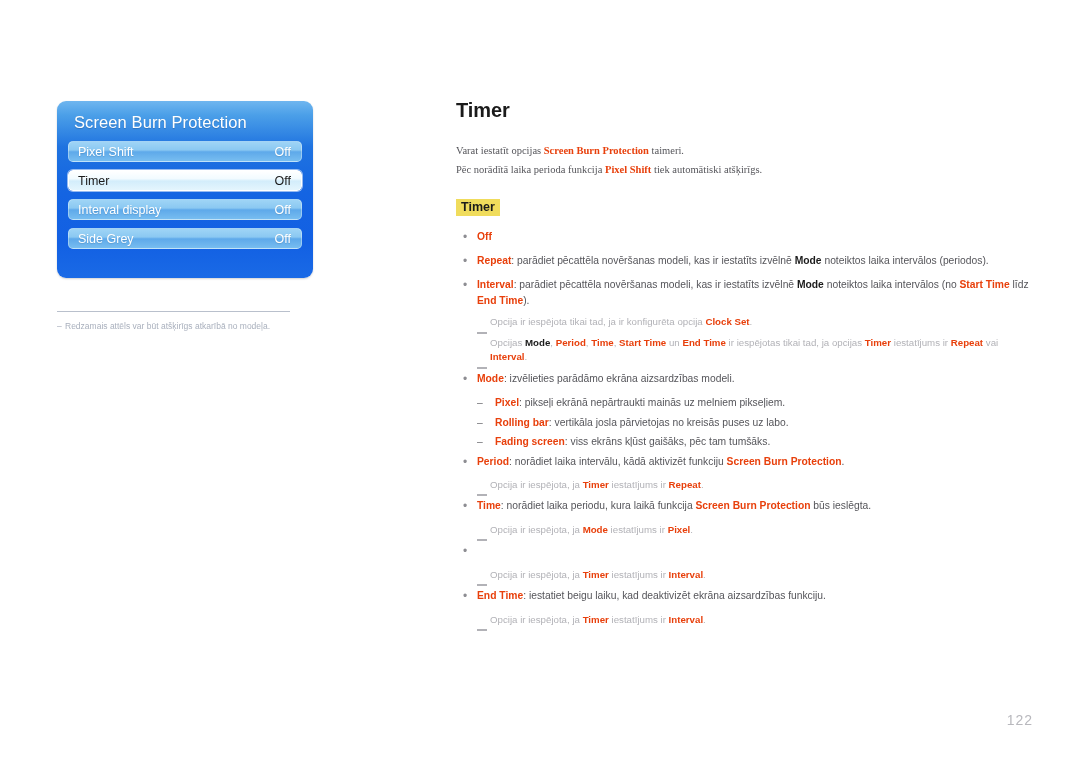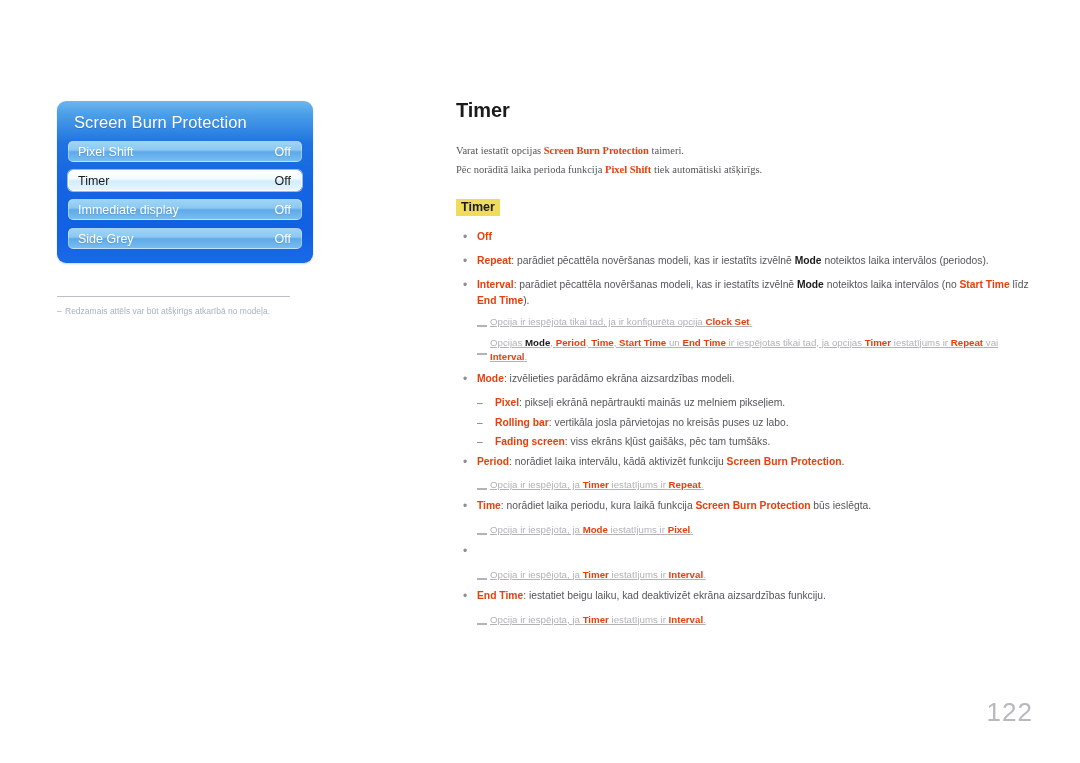--- a/index.html
+++ b/index.html
@@ -54,21 +54,21 @@
     height: 21px;
     border-radius: 5px;
     margin-bottom: 8px;
     padding: 0 10px 0 9px;
     display: flex;
     align-items: center;
     justify-content: space-between;
     box-sizing: border-box;
     font-size: 12.5px;
   }
-  .osd-row:last-child { margin-bottom: 1px; }
+  .osd-row:last-child { margin-bottom: 16px; }
 
   .osd-row.normal {
     background: linear-gradient(to bottom,
        #9fd4f6 0%, #8bc8f2 42%, #5ea9ea 52%, #77bdf0 100%);
     color: #ffffff;
     border: 1px solid rgba(255,255,255,0.35);
     text-shadow: 0 1px 1px rgba(0,0,0,0.12);
   }
 
   .osd-row.selected {
@@ -176,27 +176,26 @@
   .dashitem > .dsh {
     flex: 0 0 18px;
     width: 18px;
     color: #6f6f74;
   }
   .dashitem > .dtext { flex: 1 1 auto; }
 
   
   .note {
     display: flex;
-    align-items: center;
+    align-items: flex-end;
     font-size: 9.7px;
     line-height: 1.5;
     color: #b2b2b7;
     margin-bottom: 6px;
     padding-left: 21px;
-    text-decoration: underline;
   }
   .note > .bar {
     flex: 0 0 13px;
     width: 13px;
     position: relative;
     top: 4px;
   }
   .note > .bar i {
     display: block;
     width: 10px;
@@ -212,21 +211,21 @@
   b.emdark {
     color: #1b1b1b;
     font-weight: bold;
   }
 
   
   .page-number {
     position: absolute;
     right: 47px;
     bottom: 35px;
-    font-size: 26px;
+    font-size: 14px;
     color: #b8b8bd;
     letter-spacing: 1px;
   }
 </style>
 </head>
 <body>
 
 <div class="left-col">
 
   <div class="osd-panel">
@@ -236,21 +235,21 @@
       <span class="label">Pixel Shift</span>
       <span class="value">Off</span>
     </div>
 
     <div class="osd-row selected">
       <span class="label">Timer</span>
       <span class="value">Off</span>
     </div>
 
     <div class="osd-row normal">
-      <span class="label">Immediate display</span>
+      <span class="label">Interval display</span>
       <span class="value">Off</span>
     </div>
 
     <div class="osd-row normal">
       <span class="label">Side Grey</span>
       <span class="value">Off</span>
     </div>
   </div>
 
   <div class="left-footnote">

